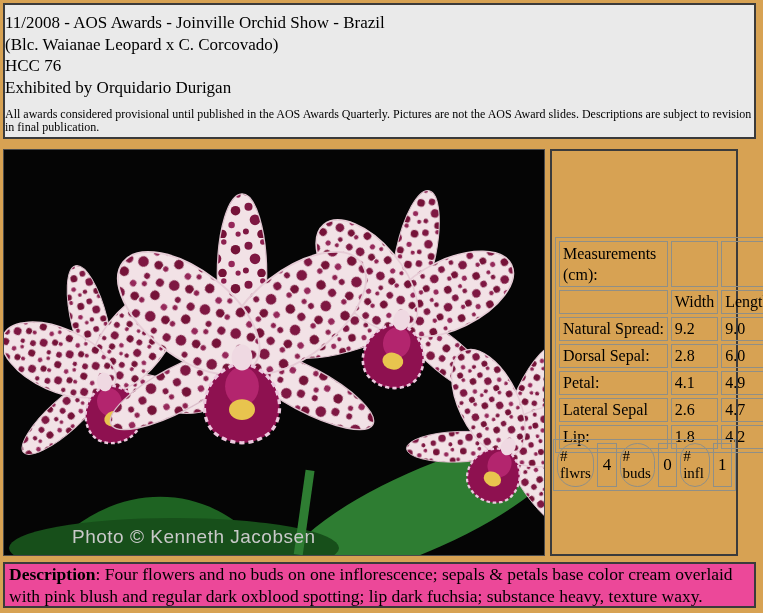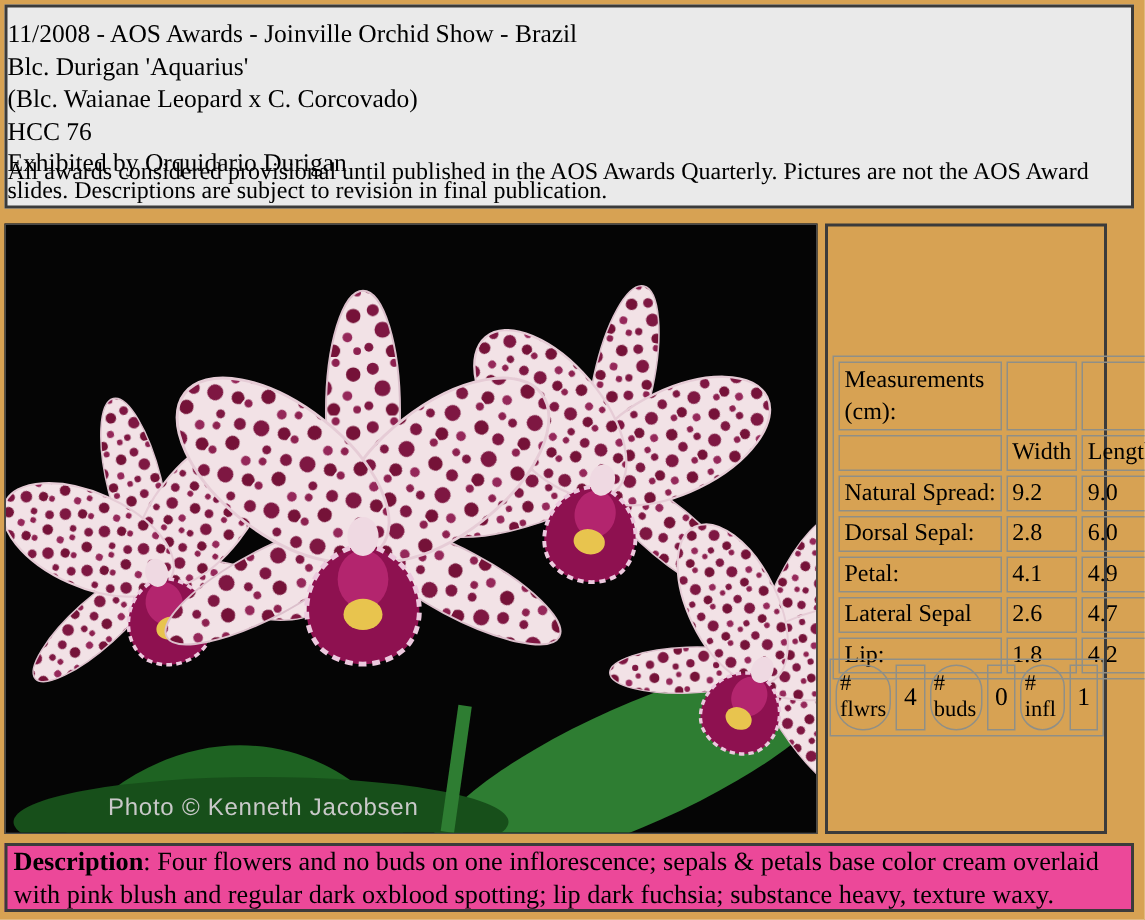--- a/index.html
+++ b/index.html
@@ -11,32 +11,32 @@
   
   .header-box{
     position:absolute; left:3px; top:3px; width:753px; height:136px;
     background:#EAEAEA; border:2px solid #3b3b3b; box-sizing:border-box;
     text-align:left;
   }
   .header-line{font-size:17px; line-height:21.5px;}
   .header-lines{padding-top:7px;}
   .disclaimer{
     position:absolute; left:0; right:0; bottom:3px;
-    font-size:16px; line-height:13px;
+    font-size:12px; line-height:13px;
   }
   
   .photo{
     position:absolute; left:3px; top:149px; width:542px; height:407px;
     background:#000; border:1px solid #4a4a4a; box-sizing:border-box;
   }
   .photo svg{position:absolute; left:0; top:0;}
   .credit{
     position:absolute; left:68px; bottom:7px;
     font-family:"Liberation Sans","DejaVu Sans",sans-serif;
-    font-size:16px; color:#c9c9c9; letter-spacing:.5px;
+    font-size:19px; color:#c9c9c9; letter-spacing:.5px;
   }
   
   .panel{
     position:absolute; left:550px; top:149px; width:188px; height:407px;
     background:#D7A253; border:2px solid #3b3b3b; box-sizing:border-box;
   }
   table{border-collapse:separate; border-spacing:3px;}
   .mtable{
     position:absolute; left:3px; top:86px;
     border:1px solid #8f8f87; font-size:16px;
@@ -68,21 +68,20 @@
   .desc-label{font-weight:bold;}
 </style>
 </head>
 <body>
 
 <div class="page">
 
   <div class="header-box">
     <div class="header-lines">
       <div class="header-line">11/2008 - AOS Awards - Joinville Orchid Show - Brazil</div>
-      <div class="header-line">Blc. Durigan 'Aquarius'</div>
       <div class="header-line">(Blc. Waianae Leopard x C. Corcovado)</div>
       <div class="header-line">HCC 76</div>
       <div class="header-line">Exhibited by Orquidario Durigan</div>
     </div>
     <div class="disclaimer">All awards considered provisional until published in the AOS Awards Quarterly. Pictures are not the AOS Award slides. Descriptions are subject to revision in final publication.</div>
   </div>
 
   <div class="photo">
     <svg width="540" height="405" viewBox="0 0 540 405">
       <defs>

